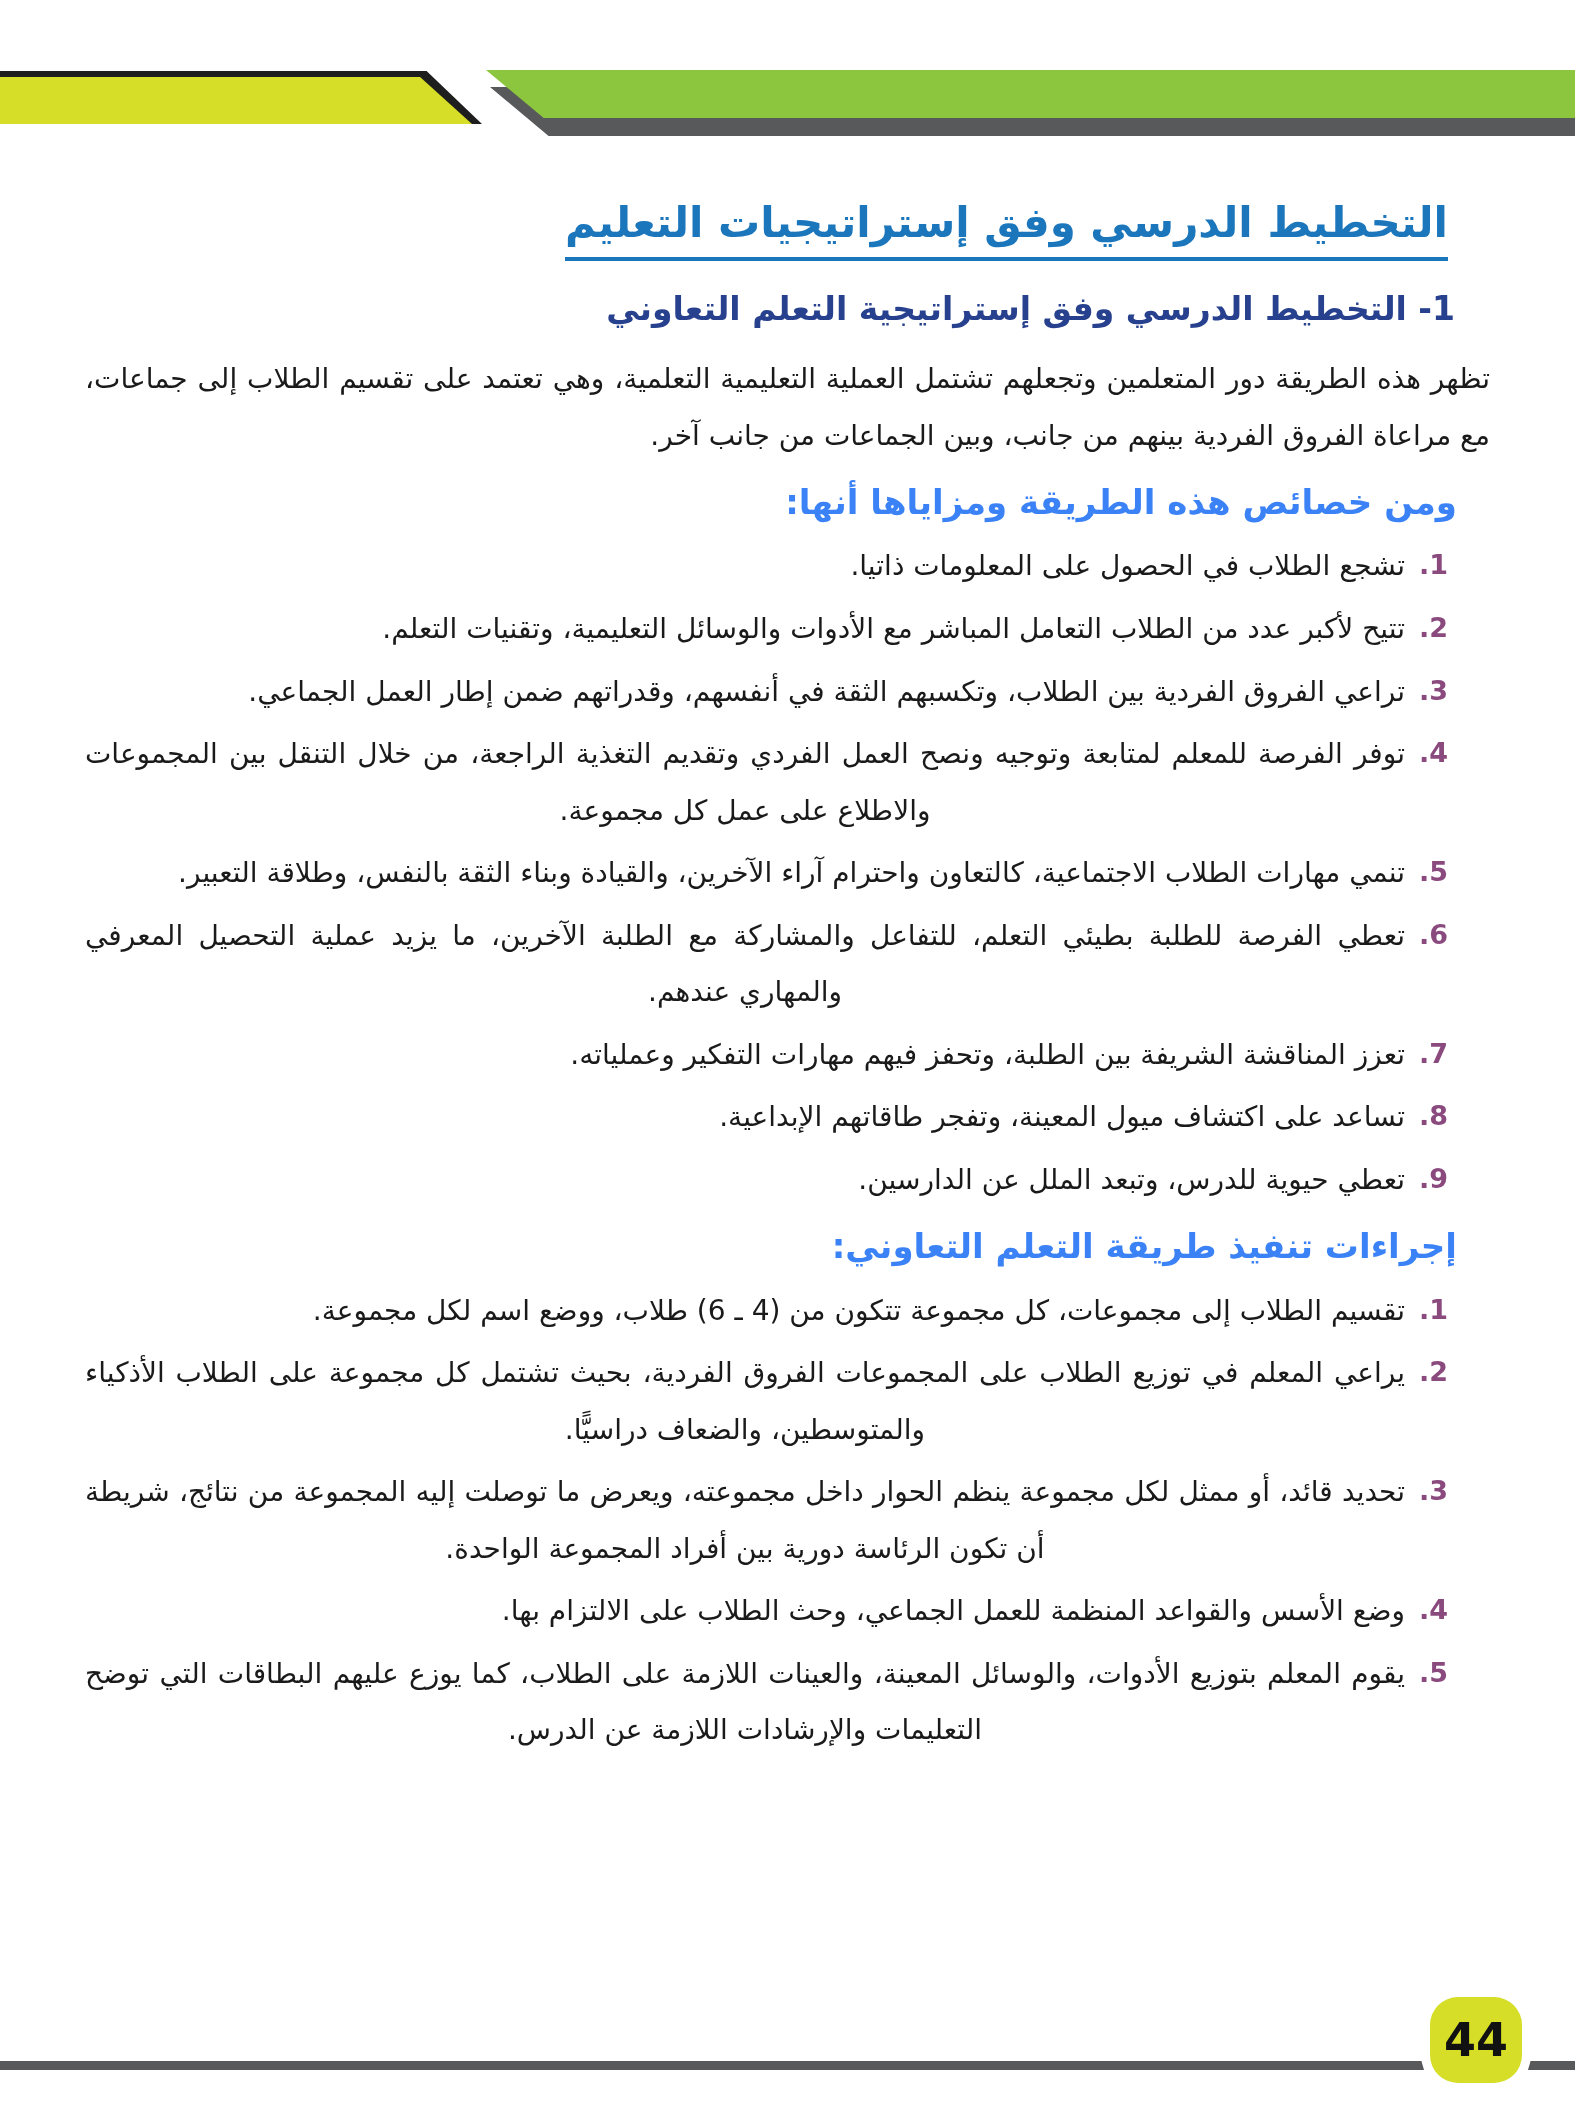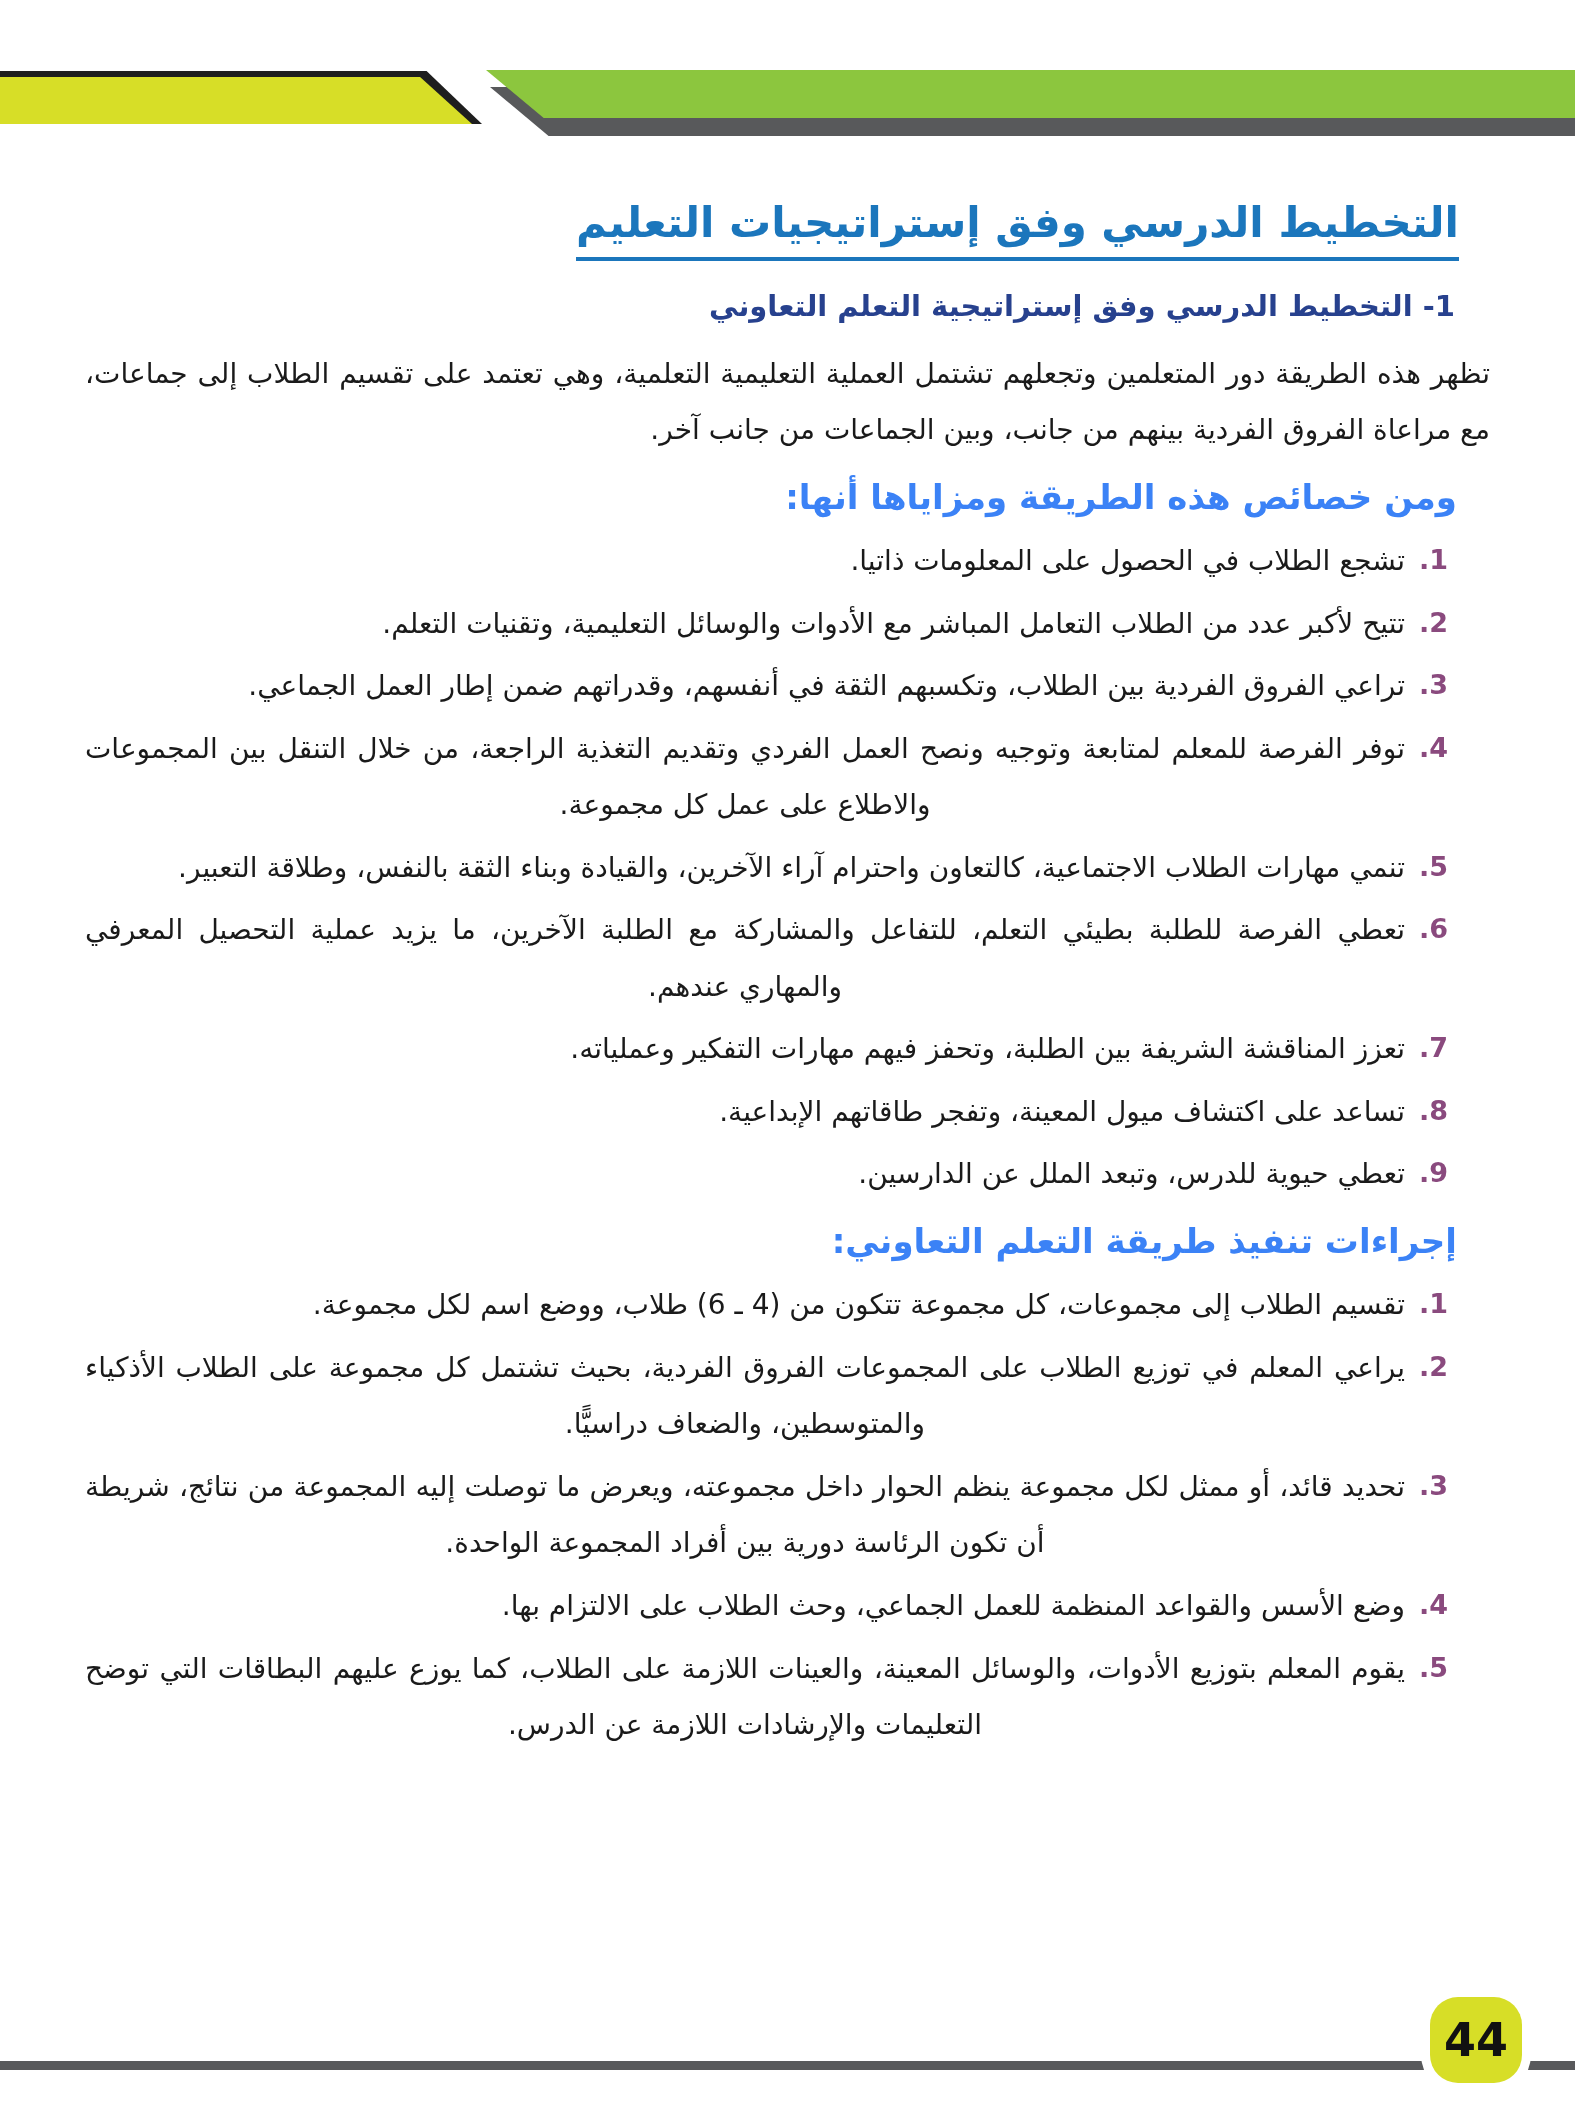--- a/index.html
+++ b/index.html
@@ -28,32 +28,32 @@
     background:#58595b;
     clip-path:polygon(0 0,100% 0,100% 100%,5.4% 100%);
   }
   .hdr-green-right{
     position:absolute;left:486px;top:70px;width:1089px;height:48px;
     background:#8cc63e;
     clip-path:polygon(0 0,100% 0,100% 100%,5.3% 100%);
   }
   
   .content{padding:196px 85px 0 85px;}
-  .title-wrap{margin:0 31px 0 0;}
+  .title-wrap{margin:0 42px 0 0;}
   h1.page-title{
     display:inline-block;
     margin:0;
     font-size:42px;line-height:1.3;font-weight:bold;
     color:#1b76bc;
     border-bottom:4px solid #1b76bc;
     padding-bottom:6px;
   }
   h2.section-subtitle{
     margin:26px 35px 0 0;
-    font-size:29px;line-height:1.35;font-weight:bold;
+    font-size:33px;line-height:1.35;font-weight:bold;
     color:#27418e;
   }
   p.body-par{
     margin:20px 0 8px 0;
     font-size:28px;line-height:2.02;
     text-align:justify;
   }
   h3.blue-heading{
     margin:16px 33px 14px 0;
     font-size:34px;line-height:1.3;font-weight:bold;

